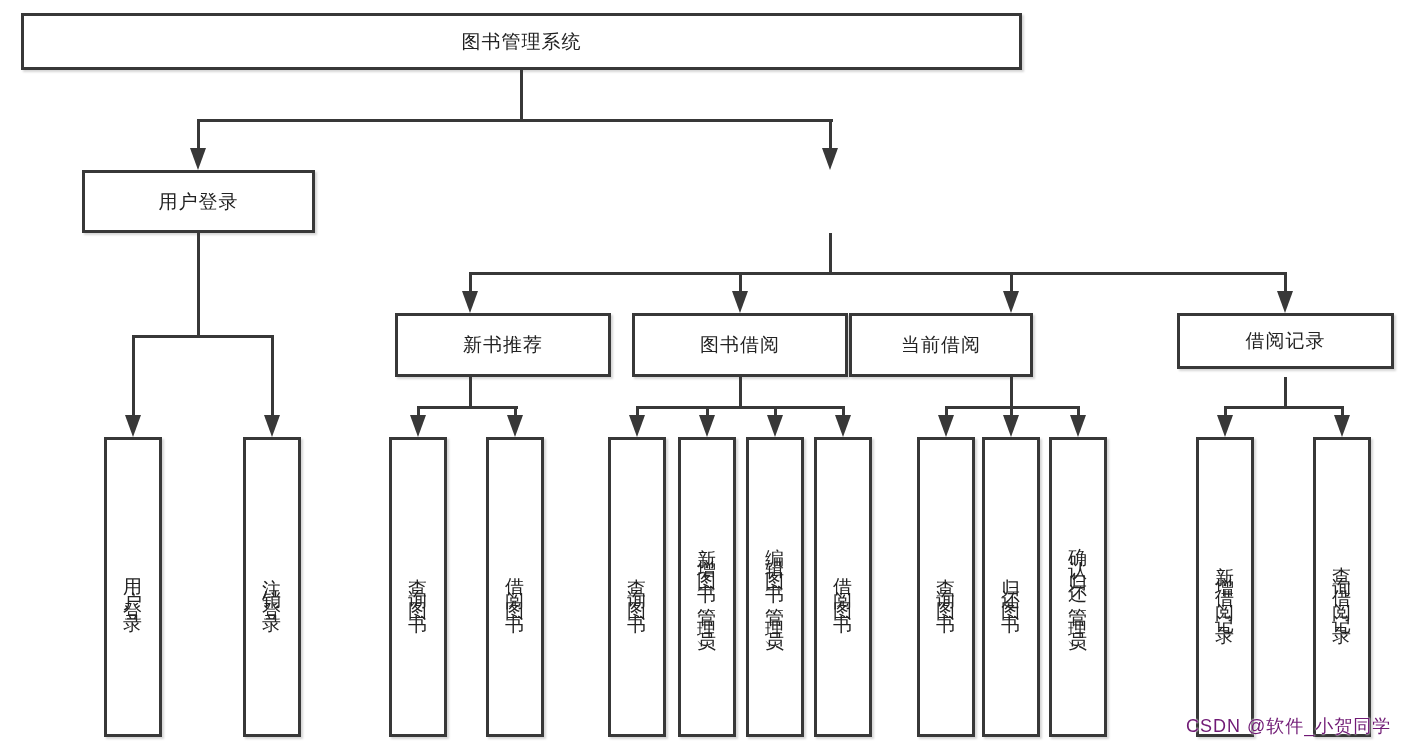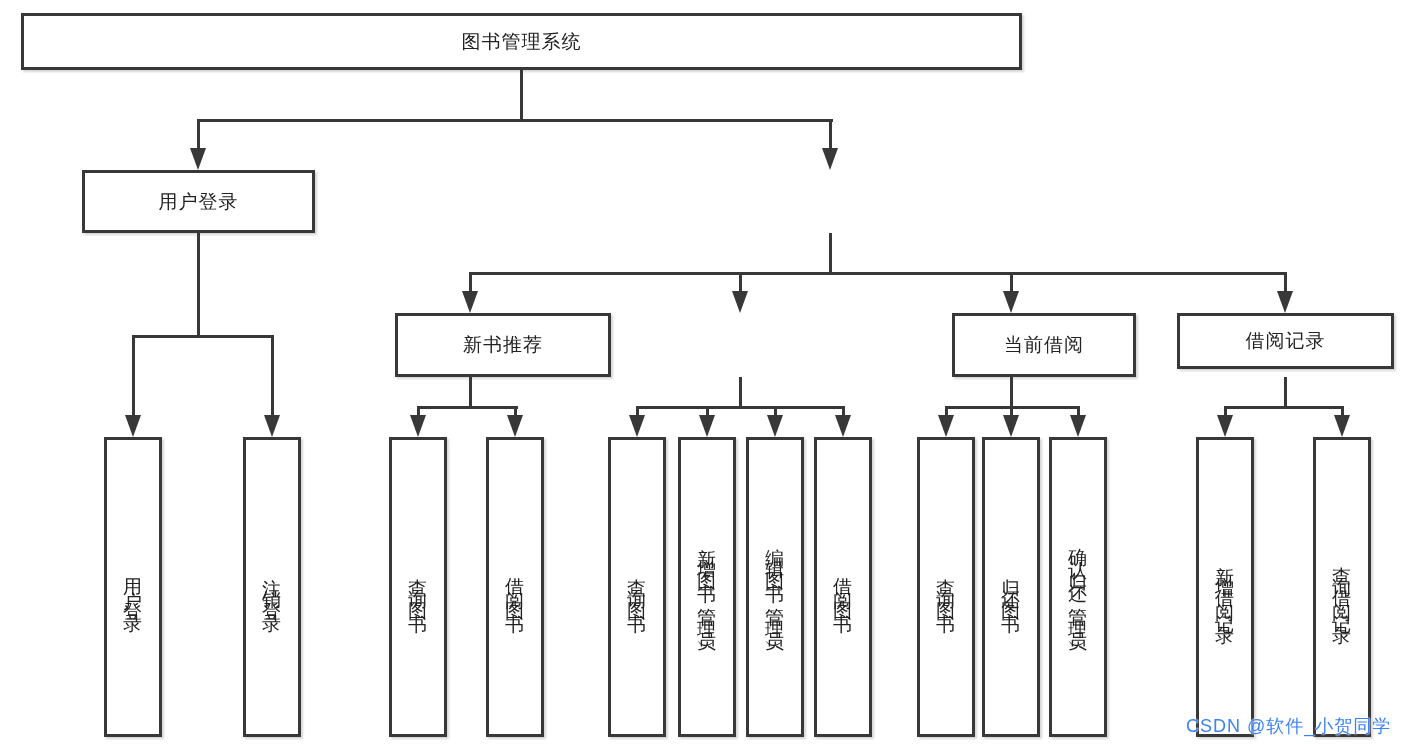--- a/index.html
+++ b/index.html
@@ -18,41 +18,44 @@
     text-align:center;
   }
   .seg{position:absolute;background:#383838;}
   .arrow{
     position:absolute;width:0;height:0;
     border-left:8px solid transparent;border-right:8px solid transparent;
     border-top:22px solid #383838;
   }
   .watermark{
     position:absolute;left:1186px;top:714px;z-index:10;
-    font-size:18px;color:#3b82f6;letter-spacing:1px;
+    font-size:18px;color:#701a75;letter-spacing:1px;
     text-shadow:0 0 2px #fff,0 0 2px #fff;
   }
 </style>
 </head>
 <body>
 
 <div id="stage">
 
   <div class="box h" style="left:21px;top:13px;width:1001px;height:57px;">
     <span>图书管理系统</span>
   </div>
 
   <div class="box h" style="left:82px;top:170px;width:233px;height:63px;">
     <span>用户登录</span>
   </div>
 
   <div class="box h" style="left:362px;top:313px;width:216px;height:64px;margin-left:33px;">
     <span>新书推荐</span>
   </div>
-  <div class="box h" style="left:952px;top:313px;width:184px;height:64px;">
+  <div class="box h" style="left:632px;top:313px;width:216px;height:64px;">
+    <span>图书借阅</span>
+  </div>
+  <div class="box h" style="left:849px;top:313px;width:184px;height:64px;">
     <span>当前借阅</span>
   </div>
   <div class="box h" style="left:1177px;top:313px;width:217px;height:56px;">
     <span>借阅记录</span>
   </div>
 
   <div class="box v" style="left:104px;top:437px;width:58px;height:300px;">
     <span>用户登录</span>
   </div>
   <div class="box v" style="left:243px;top:437px;width:58px;height:300px;">

